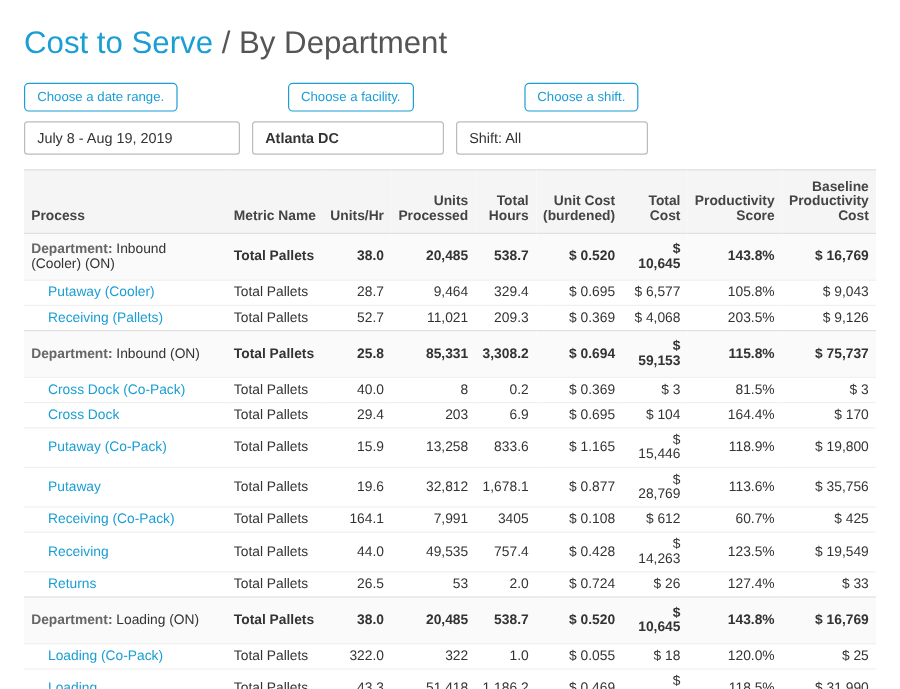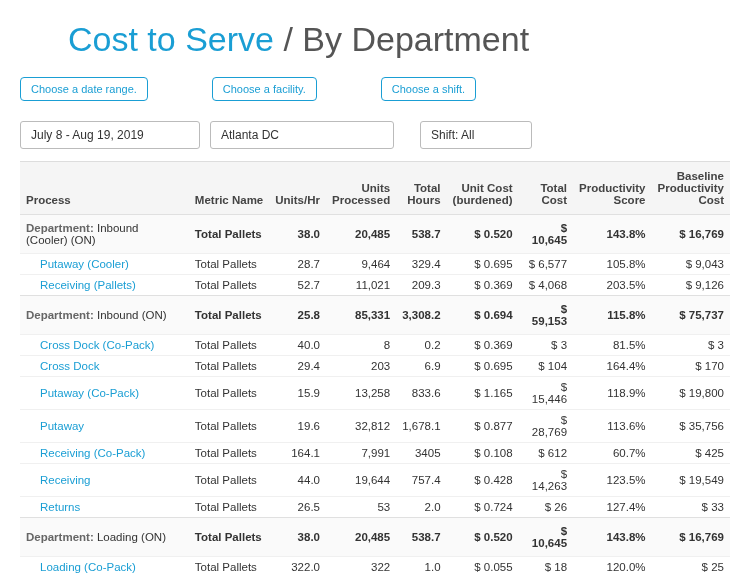--- a/index.html
+++ b/index.html
@@ -6,40 +6,39 @@
     body {
       font-family: Arial, sans-serif;
       background: #fff;
       color: #333;
       font-size: 12px;
       width: 750px;
       min-height: 574px;
       padding: 20px;
     }
     .page-title {
-      font-size: 34px;
+      font-size: 26px;
       font-weight: 300;
       color: #1a9ed4;
       margin-bottom: 18px;
-      margin-left: 48px;
     }
     .page-title span.slash {
       color: #555;
       font-weight: 300;
     }
     .page-title span.section {
       color: #555;
       font-weight: 300;
     }
 
     
     .filter-hints {
       display: flex;
-      gap: 64px;
-      margin-bottom: 20px;
+      gap: 92px;
+      margin-bottom: 8px;
       align-items: flex-end;
     }
     .hint-bubble {
       border: 1.5px solid #1a9ed4;
       color: #1a9ed4;
       border-radius: 4px;
       padding: 4px 10px;
       font-size: 11px;
       text-align: center;
       line-height: 1.3;
@@ -53,22 +52,22 @@
     }
     .filter-input {
       border: 1px solid #bbb;
       border-radius: 3px;
       padding: 6px 10px;
       font-size: 12px;
       color: #333;
       background: #fff;
     }
     .filter-input.date { width: 180px; }
-    .filter-input.facility { width: 184px; }
-    .filter-input.shift { width: 112px; margin-left: 16px; }
+    .filter-input.facility { width: 160px; font-weight: bold; }
+    .filter-input.shift { width: 160px; }
 
     
     .main-table {
       width: 100%;
       border-collapse: collapse;
       font-size: 11.5px;
     }
     .main-table thead tr {
       background: #f5f5f5;
       border-top: 1px solid #ddd;
@@ -261,21 +260,21 @@
         <td class="num-cell">$ 612</td>
         <td class="num-cell">60.7%</td>
         <td class="num-cell">$ 425</td>
       </tr>
       <tr class="sub-row">
         <td class="name-cell">
           <a class="link-text" href="#">Receiving</a>
         </td>
         <td>Total Pallets</td>
         <td class="num-cell">44.0</td>
-        <td class="num-cell">19,644</td>
+        <td class="num-cell">49,535</td>
         <td class="num-cell">757.4</td>
         <td class="num-cell">$ 0.428</td>
         <td class="num-cell">$ 14,263</td>
         <td class="num-cell">123.5%</td>
         <td class="num-cell">$ 19,549</td>
       </tr>
       <tr class="sub-row">
         <td class="name-cell">
           <a class="link-text" href="#">Returns</a>
         </td>

